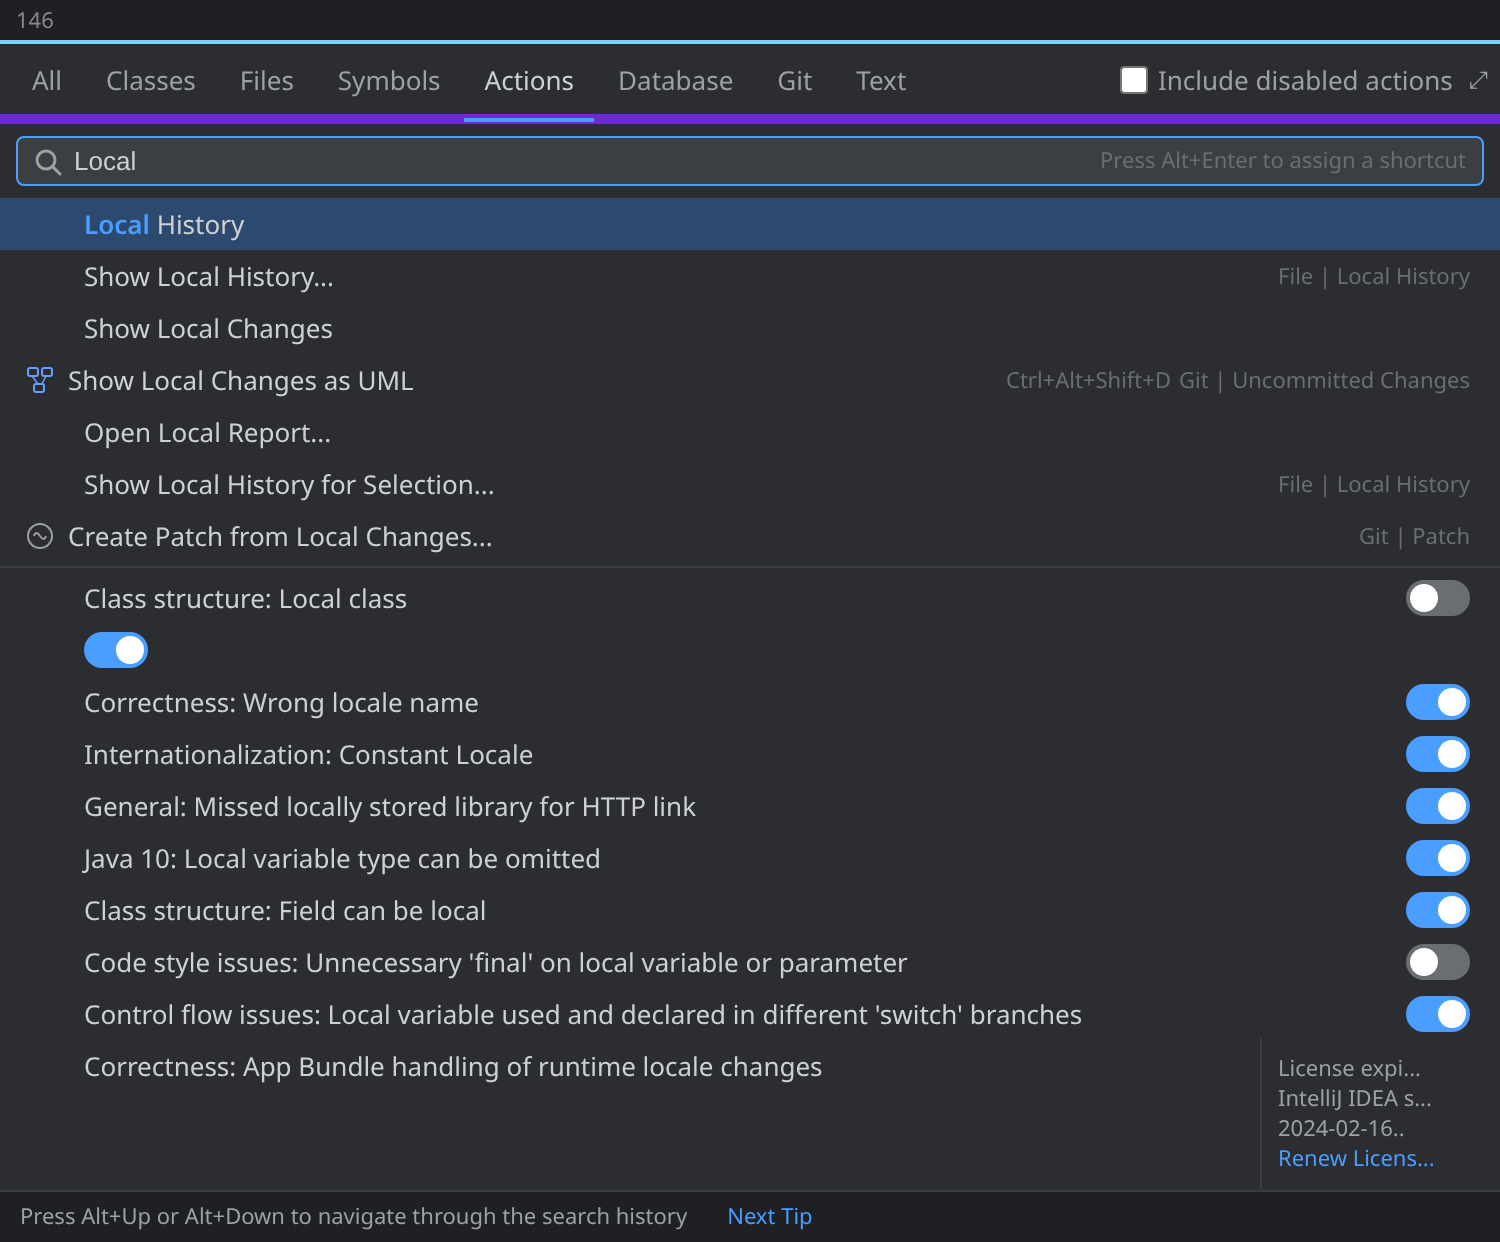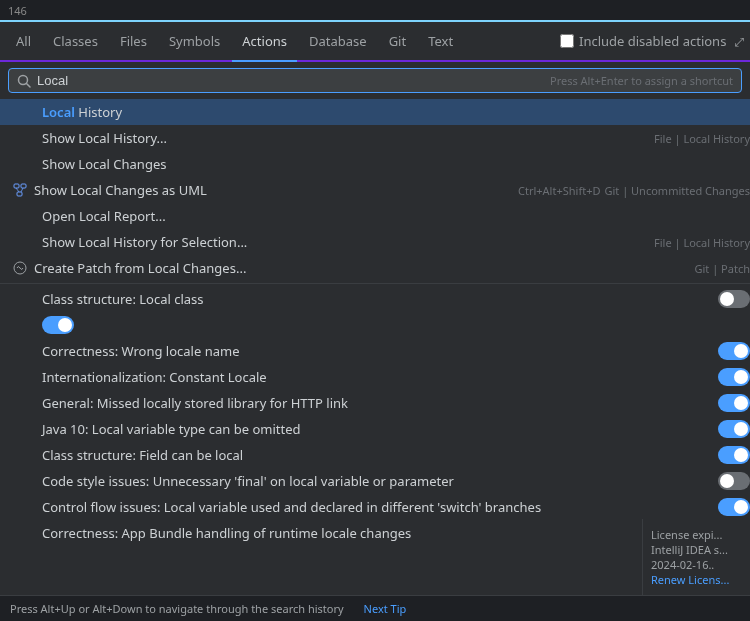--- a/index.html
+++ b/index.html
@@ -24,21 +24,21 @@
       color: #888;
       border-bottom: 2px solid #7dd3fc;
     }
 
     .nav-tabs {
       background: #2b2d30;
       display: flex;
       align-items: center;
       padding: 0 6px;
       height: 40px;
-      border-bottom: 2px solid #6d28d9;
+      border-bottom: 5px solid #6d28d9;
       gap: 2px;
     }
 
     .nav-tab {
       padding: 4px 10px;
       color: #9da1a4;
       cursor: pointer;
       border-radius: 4px;
       font-size: 13px;
       position: relative;
@@ -126,21 +126,21 @@
 
     .results-list {
       background: #2b2d30;
       overflow-y: auto;
       max-height: 490px;
     }
 
     .result-item {
       display: flex;
       align-items: center;
-      padding: 4px 0 4px 20px;
+      padding: 4px 15px 4px 20px;
       cursor: pointer;
       min-height: 26px;
       position: relative;
     }
 
     .result-item.selected {
       background: #2d4a6e;
     }
 
     .result-item .item-label {
@@ -248,21 +248,21 @@
 
     .status-bar .next-tip {
       color: #4a9eff;
       cursor: pointer;
     }
 
     .license-panel {
       position: absolute;
       right: 0;
       bottom: 26px;
-      width: 108px;
+      width: 120px;
       background: #2b2d30;
       border-left: 1px solid #3a3d41;
       padding: 8px;
       font-size: 11px;
       color: #9da1a4;
     }
 
     .license-panel .renew-link {
       color: #4a9eff;
       cursor: pointer;

